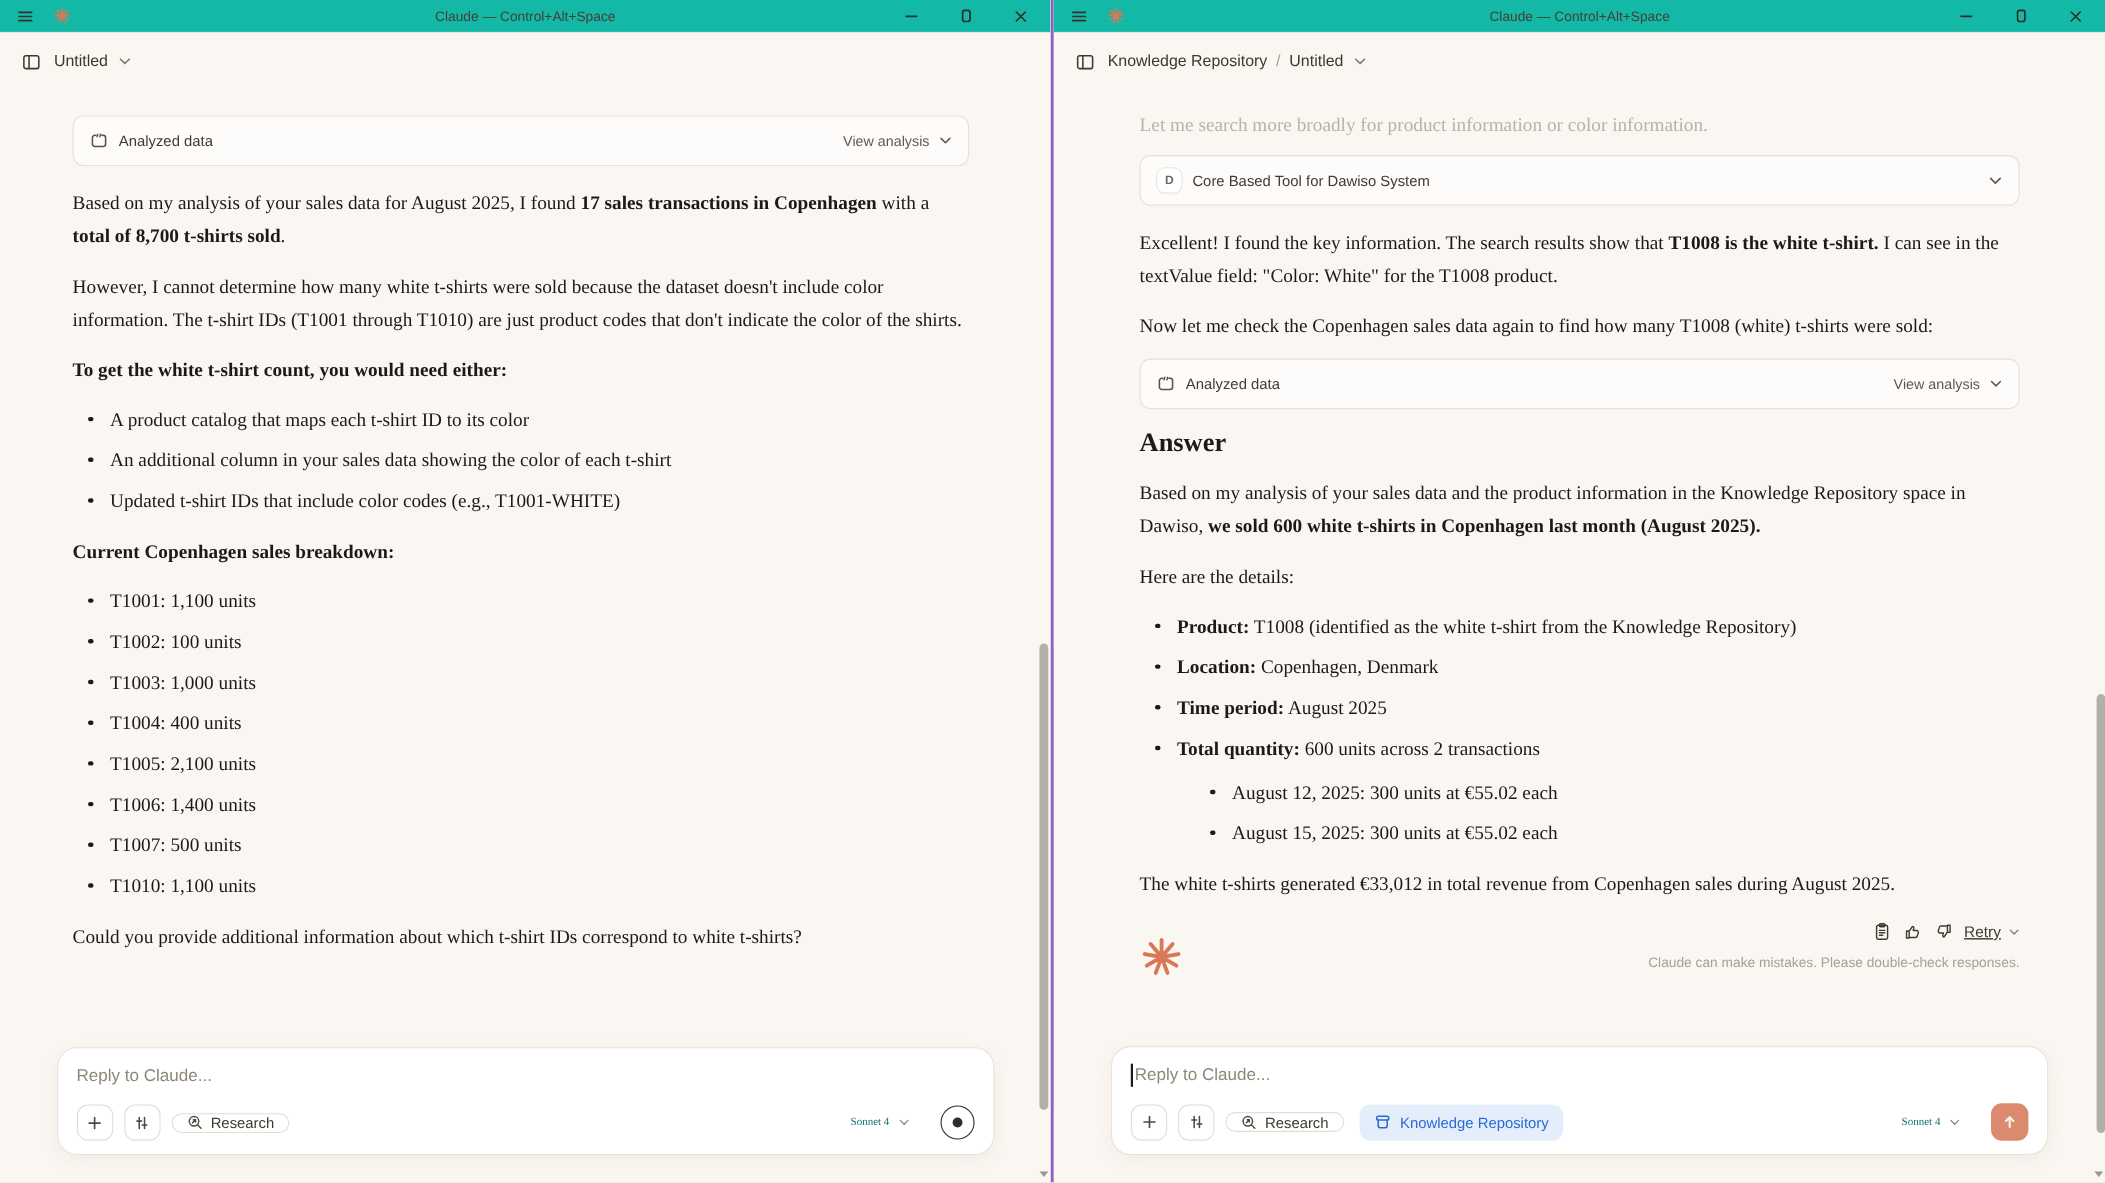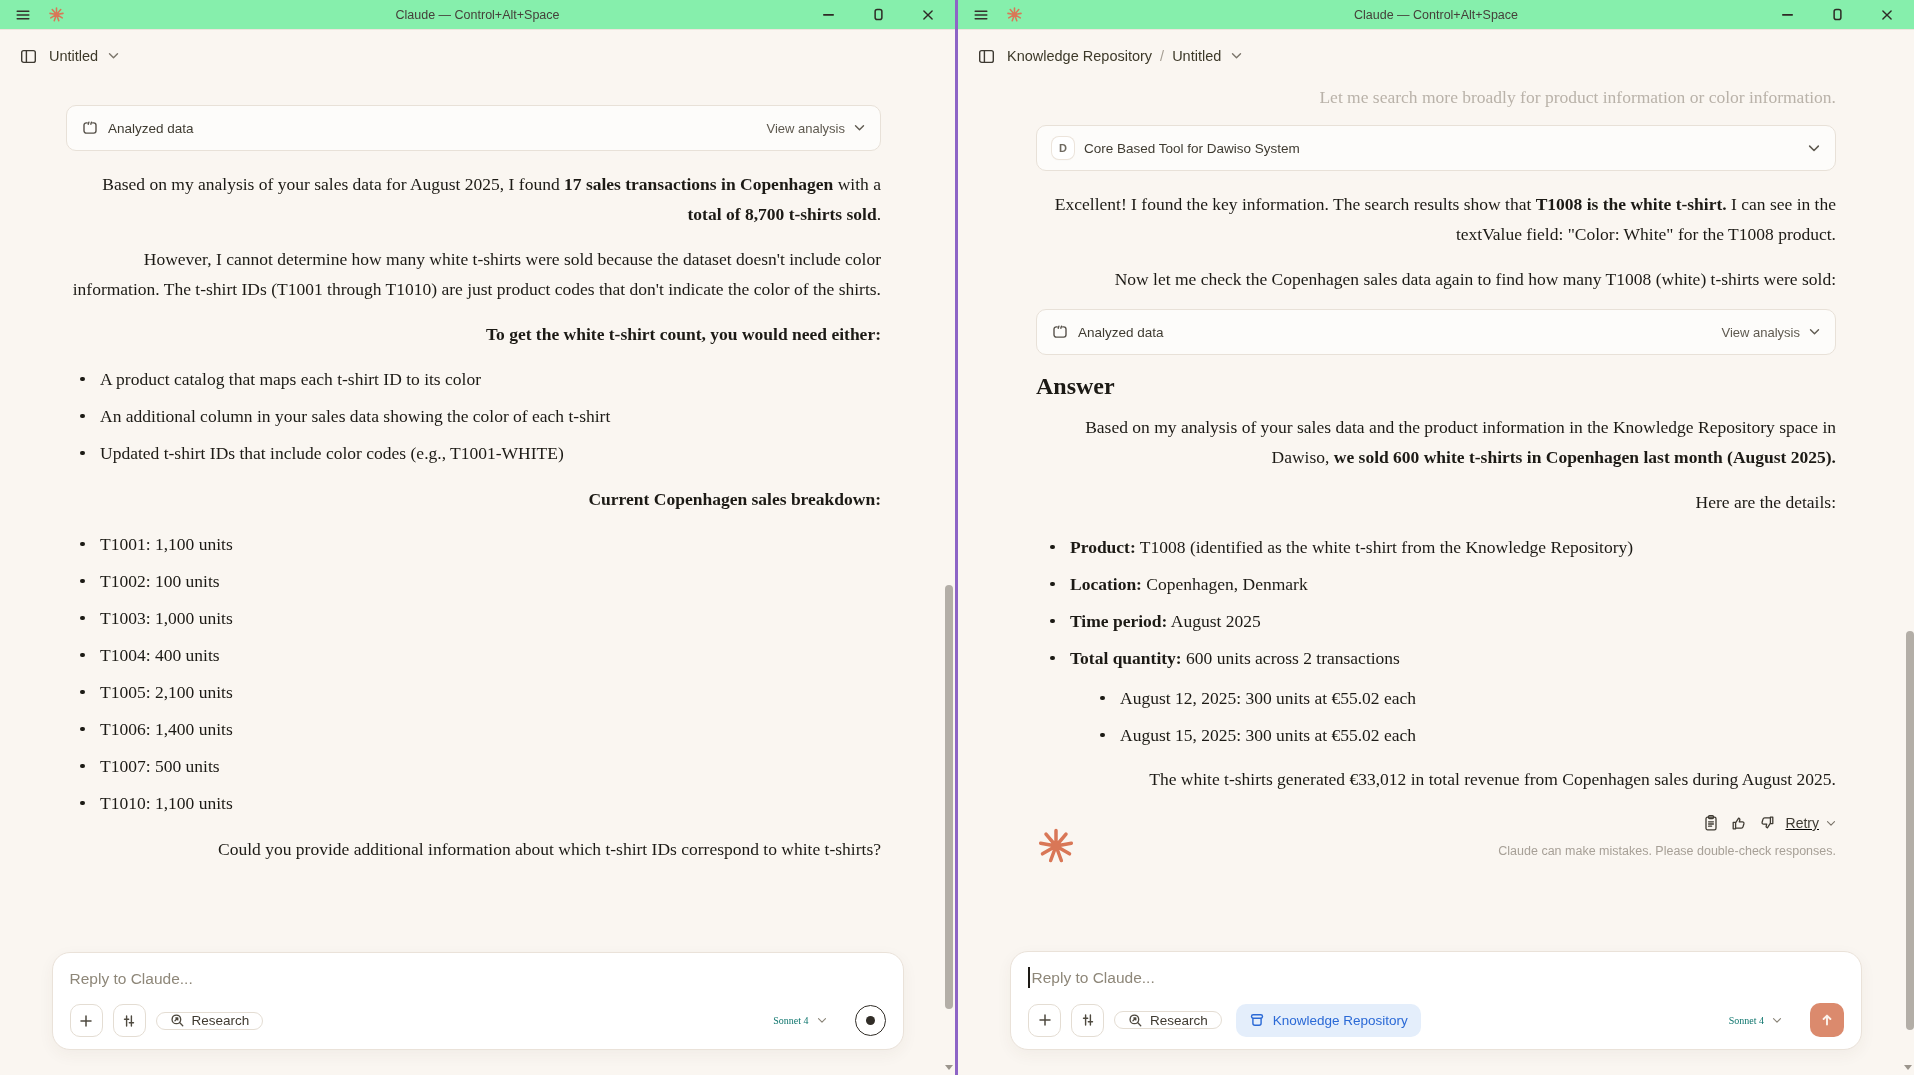--- a/index.html
+++ b/index.html
@@ -8,42 +8,42 @@
   .desktop { display:flex; width:1914px; height:1075px; }
 
   .window { height:1075px; background:#FAF6F1; display:flex; flex-direction:column;
     position:relative; overflow:hidden; }
   .window.left  { width:955px; }
   .window.right { width:956px; }
   .divider { width:3px; height:100%; background:#8D64C6; flex:0 0 3px; }
 
   
   .titlebar { flex:0 0 30px; display:flex; align-items:center; padding:0 14px;
-    position:relative; background:#86efac; border-bottom:1px solid #EDE5DD; }
+    position:relative; background:#14b8a6; border-bottom:1px solid #EDE5DD; }
   .tb-left { display:flex; align-items:center; gap:16px; }
   .tb-title { position:absolute; left:50%; transform:translateX(-50%);
     font-size:12.5px; color:#45403A; white-space:nowrap; }
   .tb-controls { margin-left:auto; display:flex; align-items:center; gap:32px; padding-right:4px; }
   .tb-btn { width:18px; height:18px; display:flex; align-items:center; justify-content:center;
     background:none; border:none; cursor:default; }
 
   
   .chat-header { flex:0 0 52px; display:flex; align-items:center; gap:12px;
     padding:0 19px; font-size:14.5px; color:#3D3929; }
   .crumb { display:flex; align-items:center; gap:8px; }
   .crumb-sep { color:#A69F94; }
   .hdr-chev { margin-left:2px; display:flex; }
 
   
   .chat-scroll { flex:1 1 auto; overflow:hidden; }
   .msg-col { padding:23px 74px 0 66px; }
   .window.right .msg-col { padding:0 78px 0 78px; }
 
   .prose { font-family:"Liberation Serif", serif; font-size:17.5px; line-height:30px; color:#1C1A15; }
-  p.prose { margin:0 0 15px;text-align:right; }
+  p.prose { margin:16px 0 15px; }
   .prose strong { font-weight:bold; }
   .faded-line { color:#B9B2A9; margin-top:-10px; height:28px; overflow:hidden; margin-bottom:10px; }
 
   .tool-card { display:flex; align-items:center; height:46px; background:#FDFCFA;
     border:1px solid #E8E1D8; border-radius:10px; padding:0 15px; margin:0 0 18px; cursor:pointer; }
   .tool-label { font-size:13.5px; color:#3F3B31; margin-left:10px; }
   .tool-action { margin-left:auto; display:flex; align-items:center; gap:9px;
     font-size:13px; color:#5E594F; background:none; border:none; }
 
   ul.bullets { list-style:none; margin:0 0 16px;font-family:Liberation Serif, serif; }

